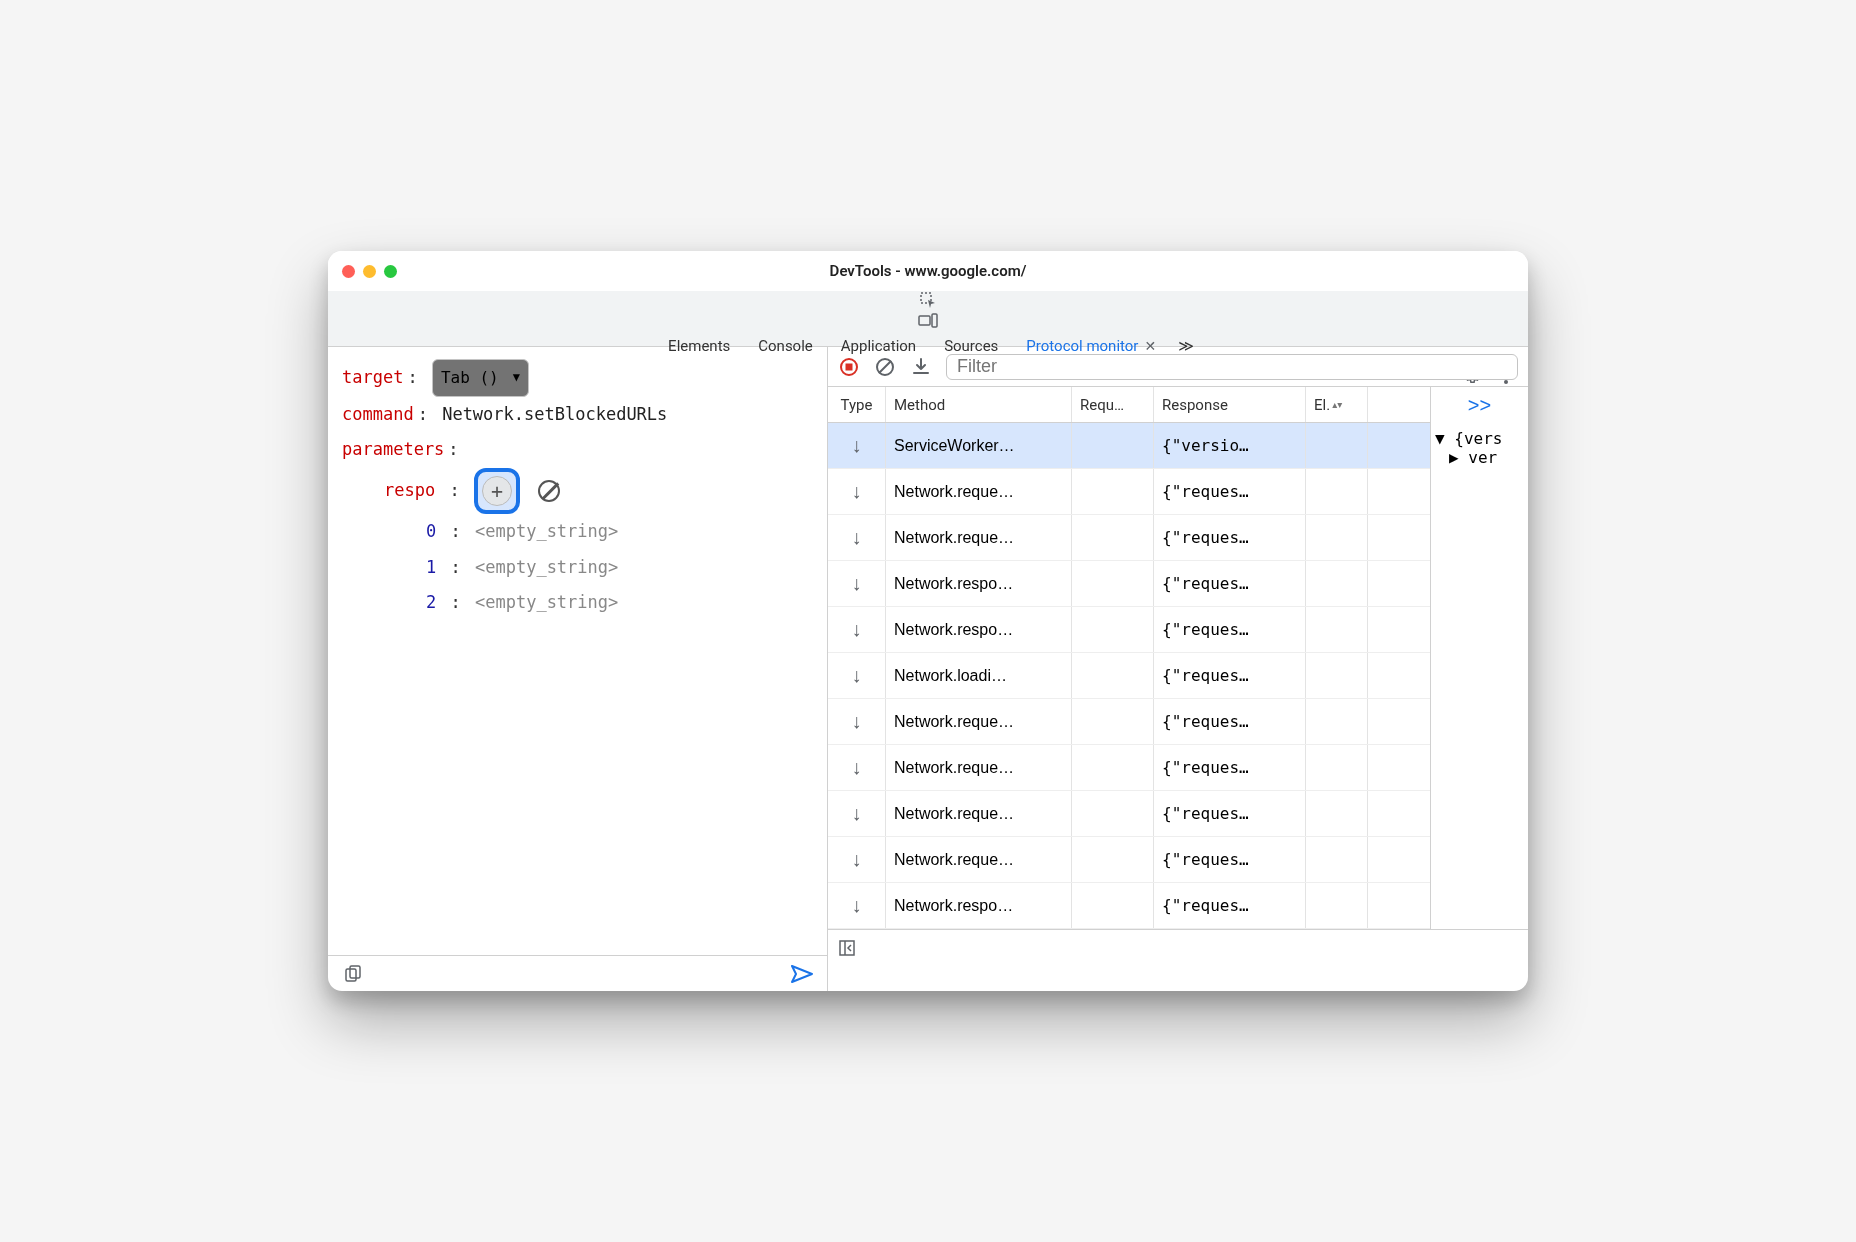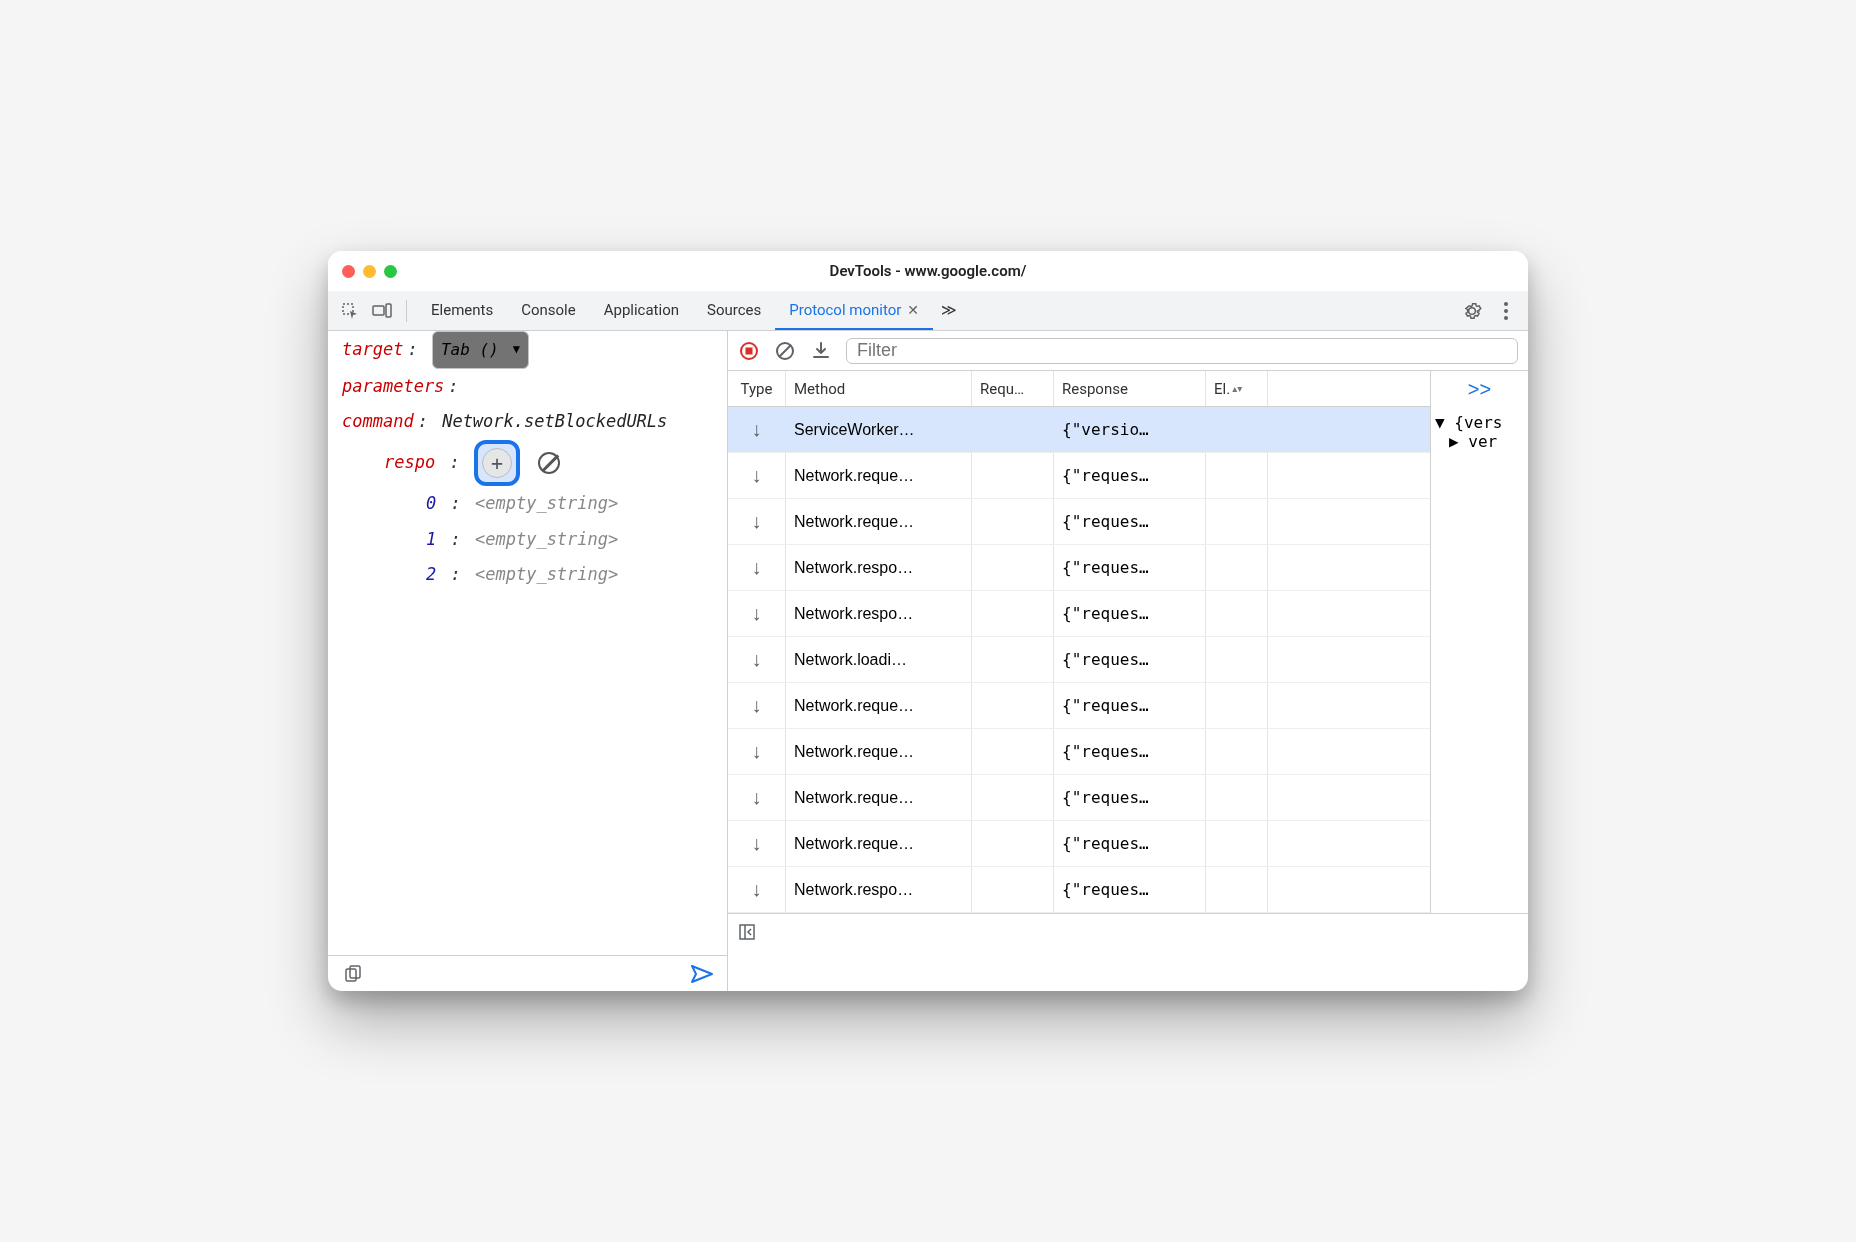--- a/index.html
+++ b/index.html
@@ -38,27 +38,28 @@
   .title {
     position: absolute;
     left: 0; right: 0;
     text-align: center;
     font-size: 15px;
     font-weight: 600;
     color: #222;
     pointer-events: none;
   }
   .tabbar {
-    height: 40px;
+    height: 56px;
     background: #f1f3f4;
     display: flex;
     align-items: center;
     padding: 0 8px;
     gap: 4px;
     border-bottom: 1px solid #d0d0d0;
+    flex-direction: column;
   }
   .tabbar .icon-btn {
     width: 28px; height: 28px;
     display: flex; align-items: center; justify-content: center;
     cursor: pointer;
     color: #5f6368;
     border-radius: 4px;
   }
   .divider-v { width: 1px; height: 22px; background: #c9cccf; margin: 0 6px; }
   .tabs { display: flex; align-items: center; gap: 0; height: 100%; }
@@ -81,29 +82,28 @@
   .tabbar .right-tools {
     margin-left: auto;
     display: flex; align-items: center; gap: 6px;
   }
   .content {
     flex: 1;
     display: flex;
     min-height: 0;
   }
   .left-pane {
-    width: 400px;
+    width: 500px;
     border-right: 1px solid #d0d0d0;
-    padding: 0 14px;
+    padding: 12px 14px;
     font-family: ui-monospace, Menlo, Consolas, monospace;
     font-size: 17px;
     line-height: 2.1;
     overflow: auto;
     position: relative;
-    font-style: italic;
   }
   .kv .key { color: #c80000; }
   .kv .colon { color: #333; margin: 0 4px; }
   .kv .val-str { color: #222; }
   .select {
     display: inline-flex;
     align-items: center;
     border: 1px solid #c4c4c4;
     border-radius: 6px;
     padding: 1px 8px;
@@ -327,25 +327,25 @@
 
     <div class="left-pane">
       <div class="kv">
         <span class="key">target</span><span class="colon">:</span>
         <span class="select">
           <span>Tab ()</span>
           <span class="caret">▼</span>
         </span>
       </div>
       <div class="kv">
-        <span class="key">parameters</span><span class="colon">:</span>
-      </div>
-      <div class="kv">
         <span class="key">command</span><span class="colon">:</span>
         <span class="val-str">Network.setBlockedURLs</span>
+      </div>
+      <div class="kv">
+        <span class="key">parameters</span><span class="colon">:</span>
       </div>
       <div class="kv indent-1">
         <span class="key">respo</span>
         <span class="colon"> :</span>
         <span class="highlight-ring">
           <span class="circle-btn">
             <span>+</span>
           </span>
         </span>
         <span class="no-circle-icon"></span>

